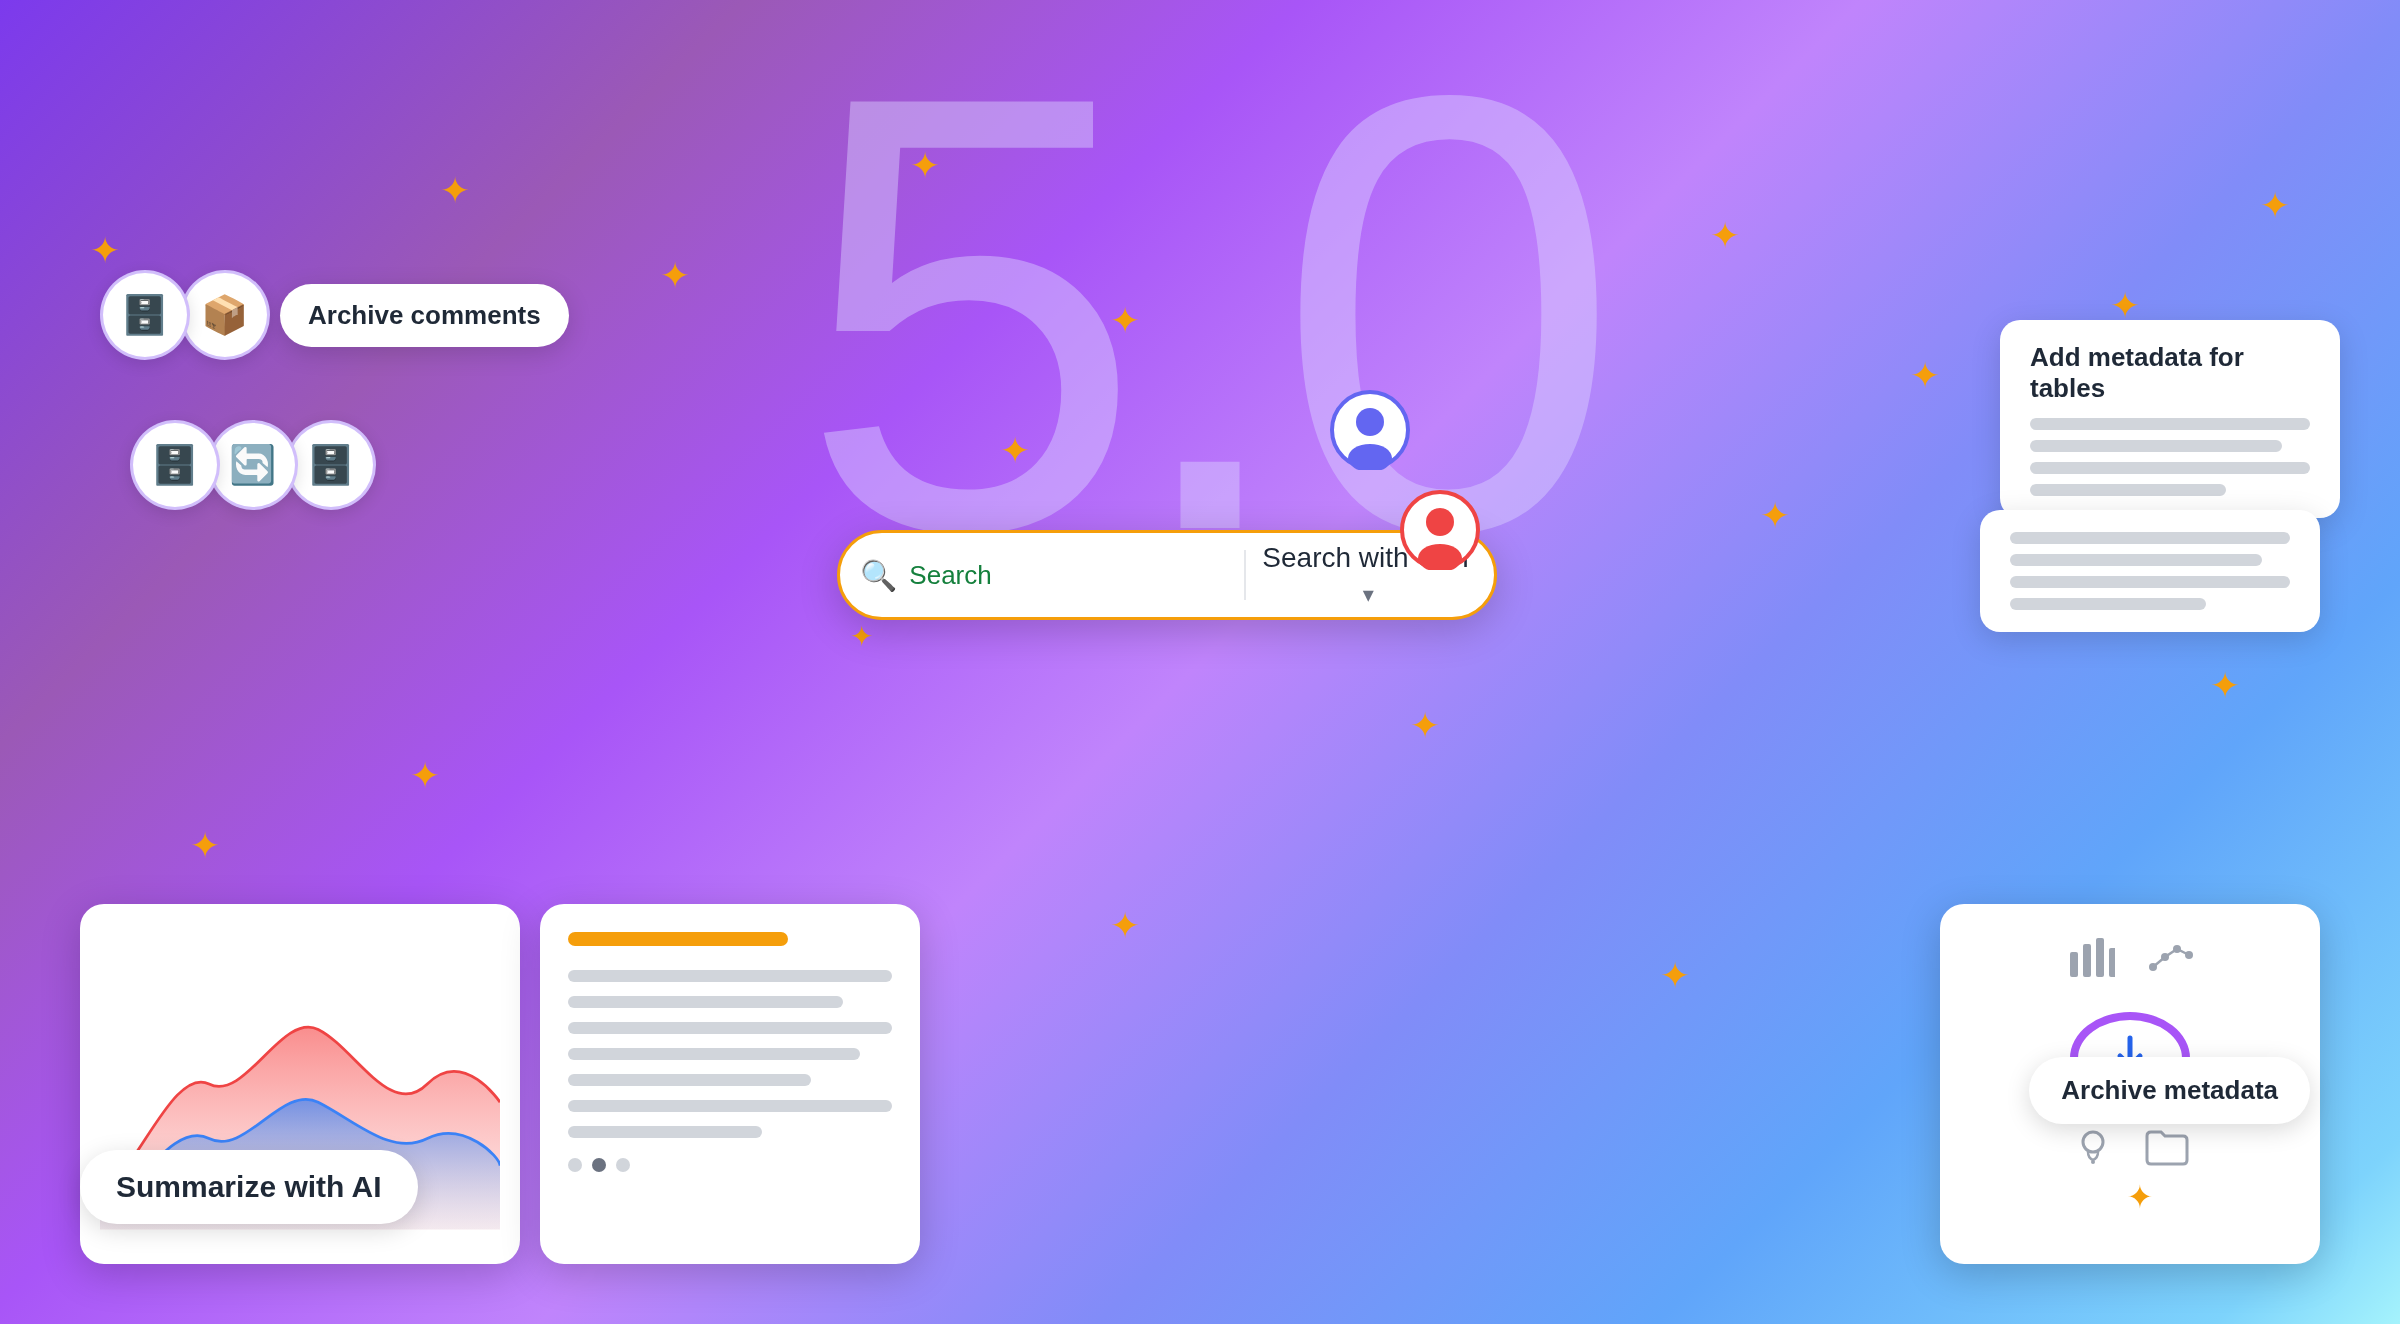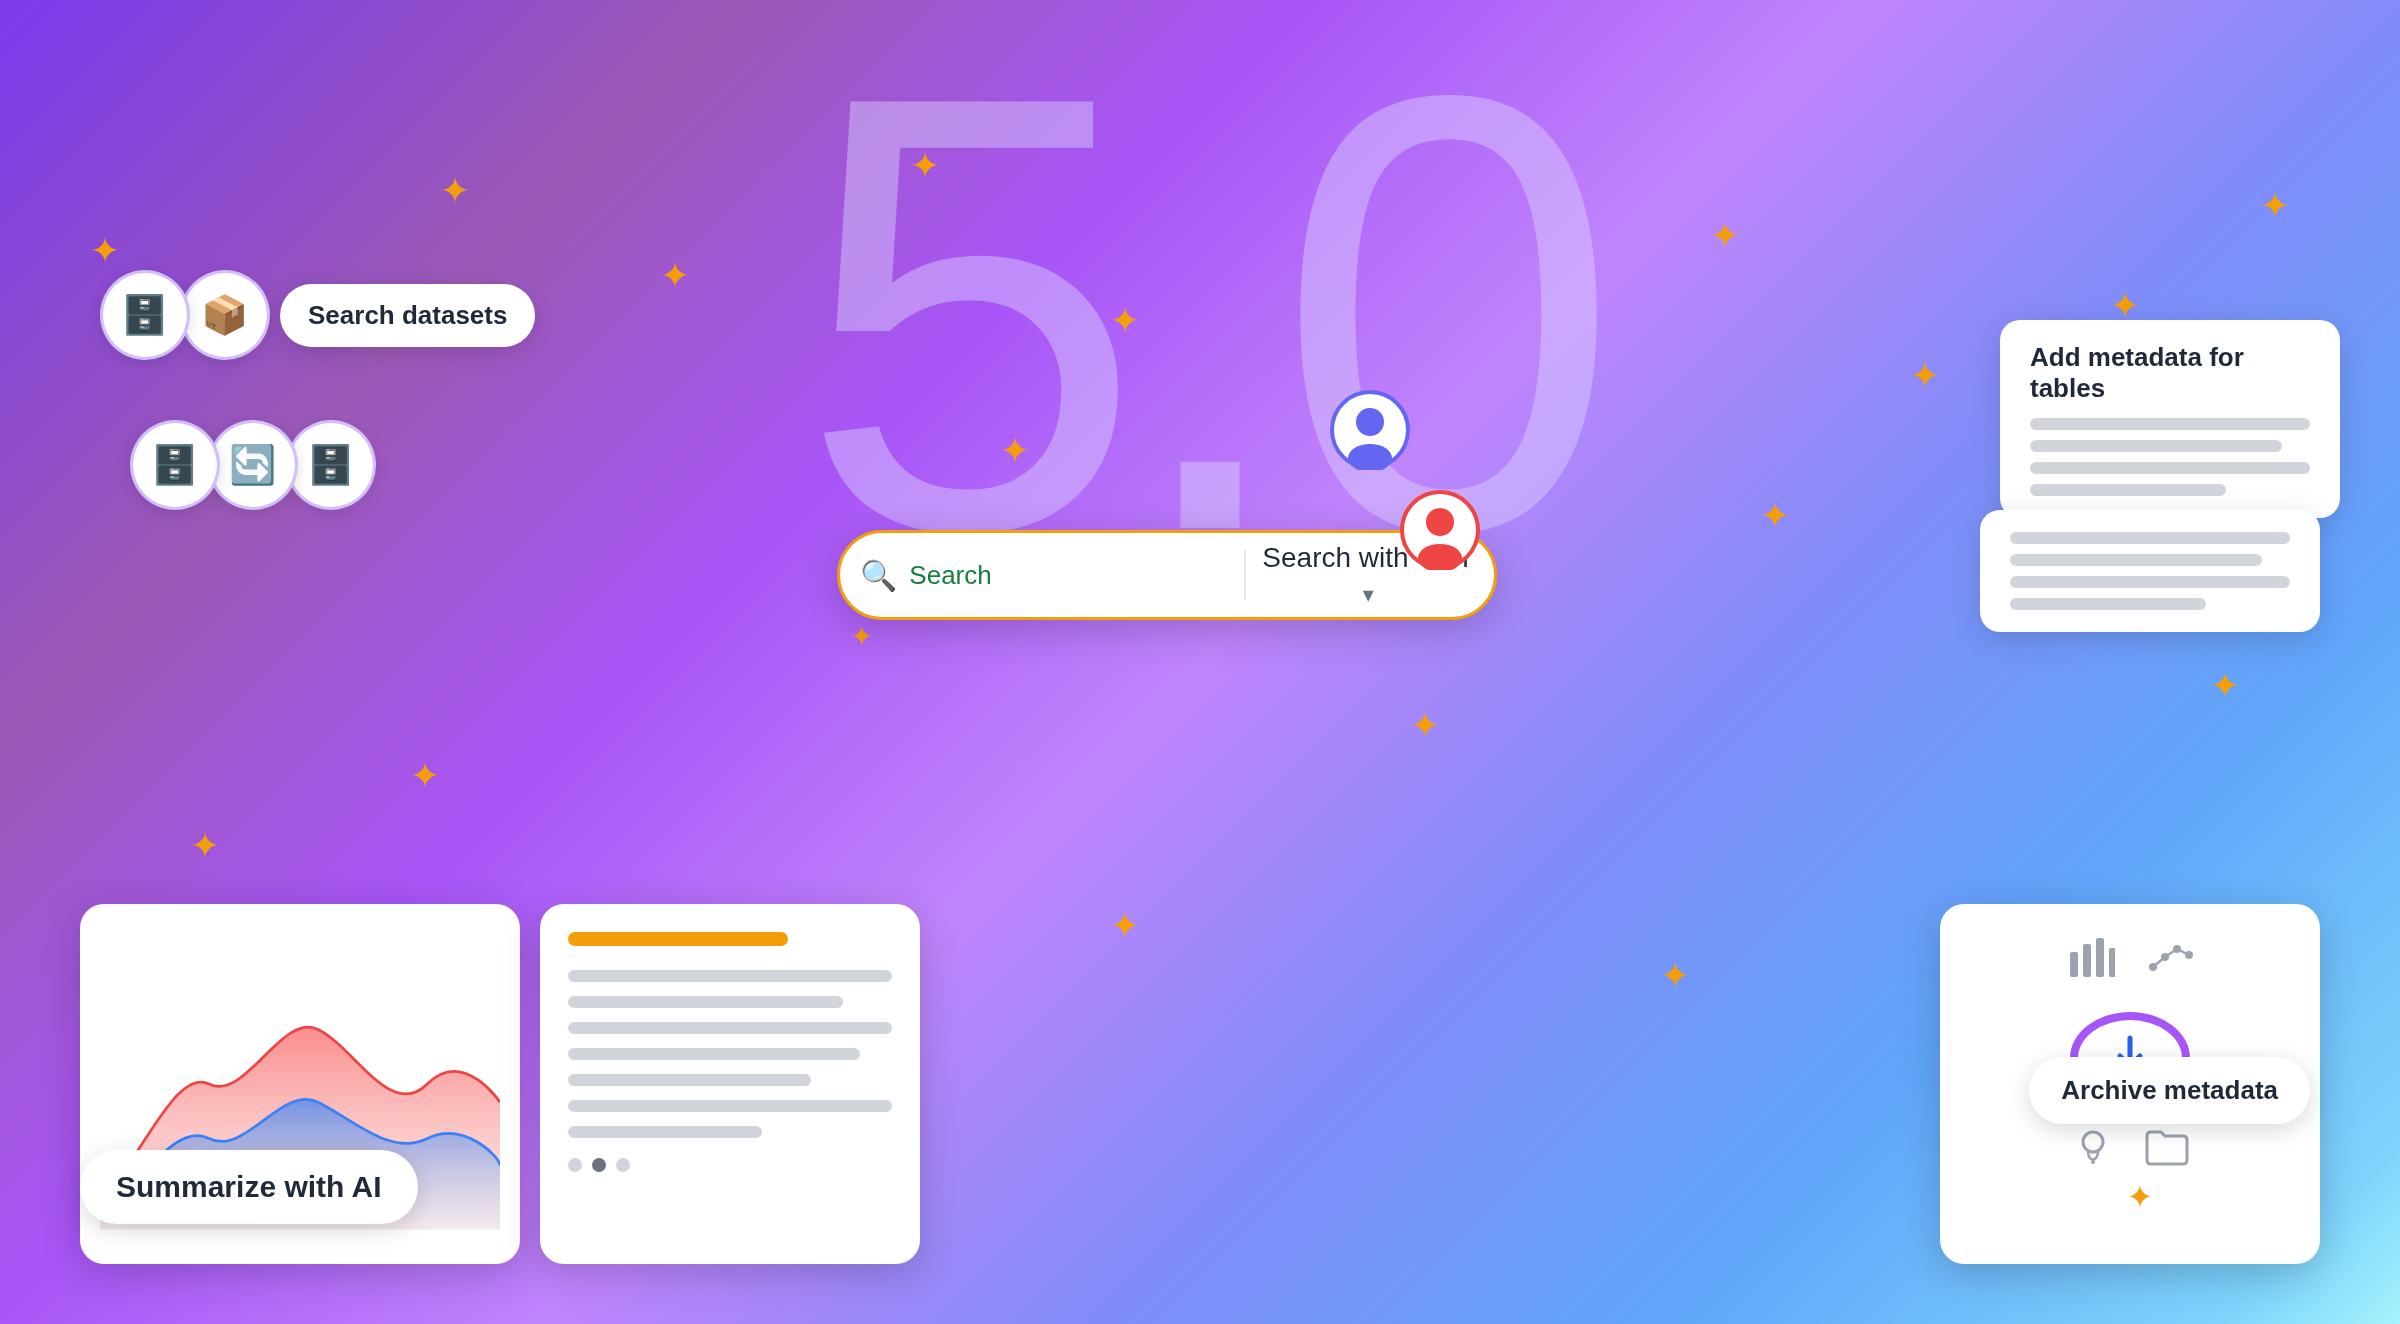--- a/index.html
+++ b/index.html
@@ -360,21 +360,21 @@
   <span class="star" style="top:825px;left:190px">✦</span>
   <span class="star" style="top:905px;left:1110px">✦</span>
   <span class="star" style="top:955px;left:1660px">✦</span>
   <span class="star" style="top:430px;left:1000px">✦</span>
   <span class="star" style="top:620px;left:850px;font-size:28px">✦</span>
 </div>
 
 <div class="bubble-archive">
   <div class="icon-circle" style="z-index:3;">🗄️</div>
   <div class="icon-circle overlap" style="z-index:2;">📦</div>
-  <div class="bubble-pill">Search datasets</div>
+  <div class="bubble-pill">Archive comments</div>
 </div>
 
 <div class="bubble-swap">
   <div class="icon-circle" style="z-index:3;">🗄️</div>
   <div class="icon-circle overlap" style="z-index:2;">🔄</div>
   <div class="icon-circle overlap" style="z-index:1;">🗄️</div>
 </div>
 
 <div class="search-bar">
   <div class="search-icon-wrap">🔍</div>

